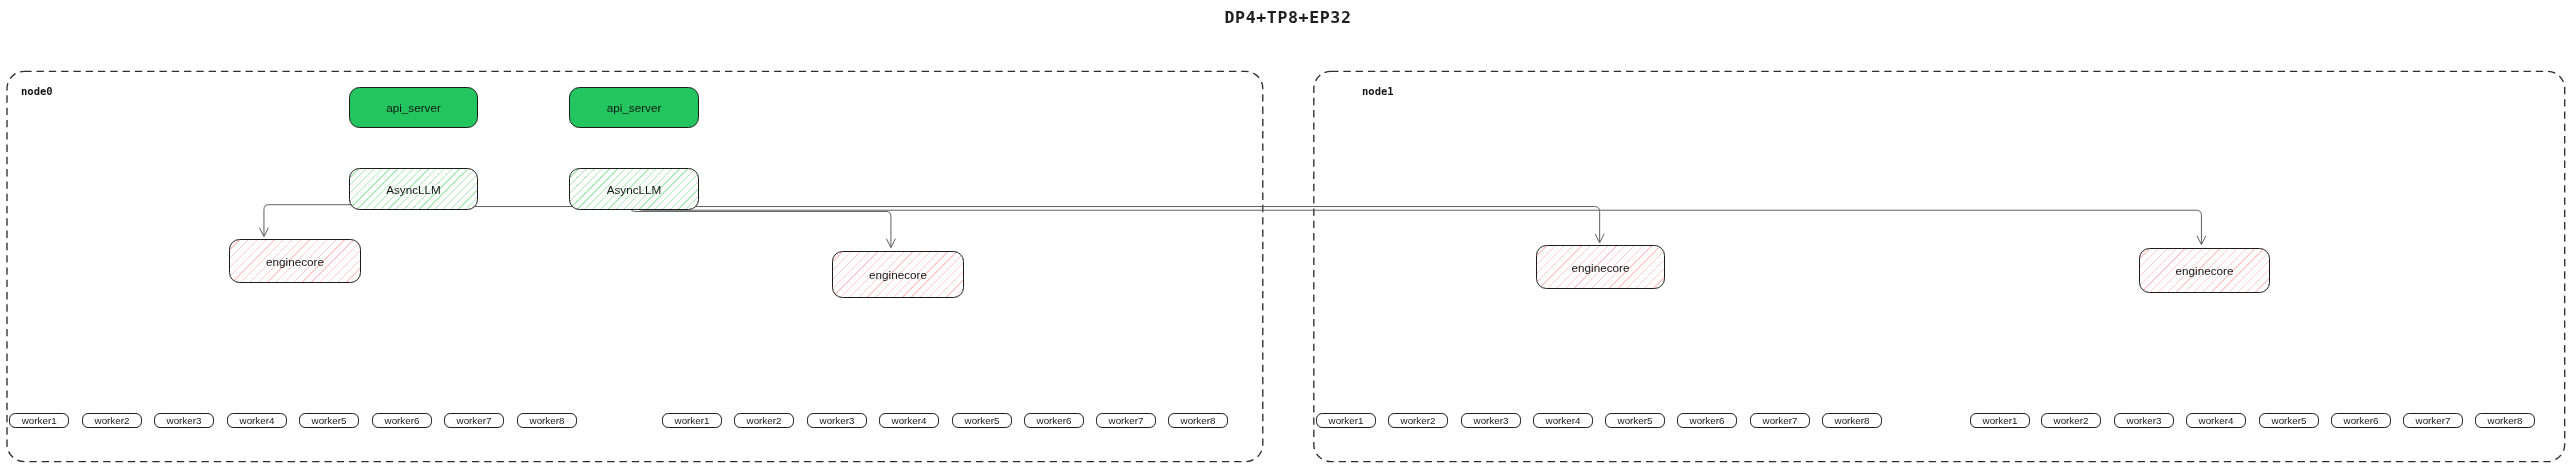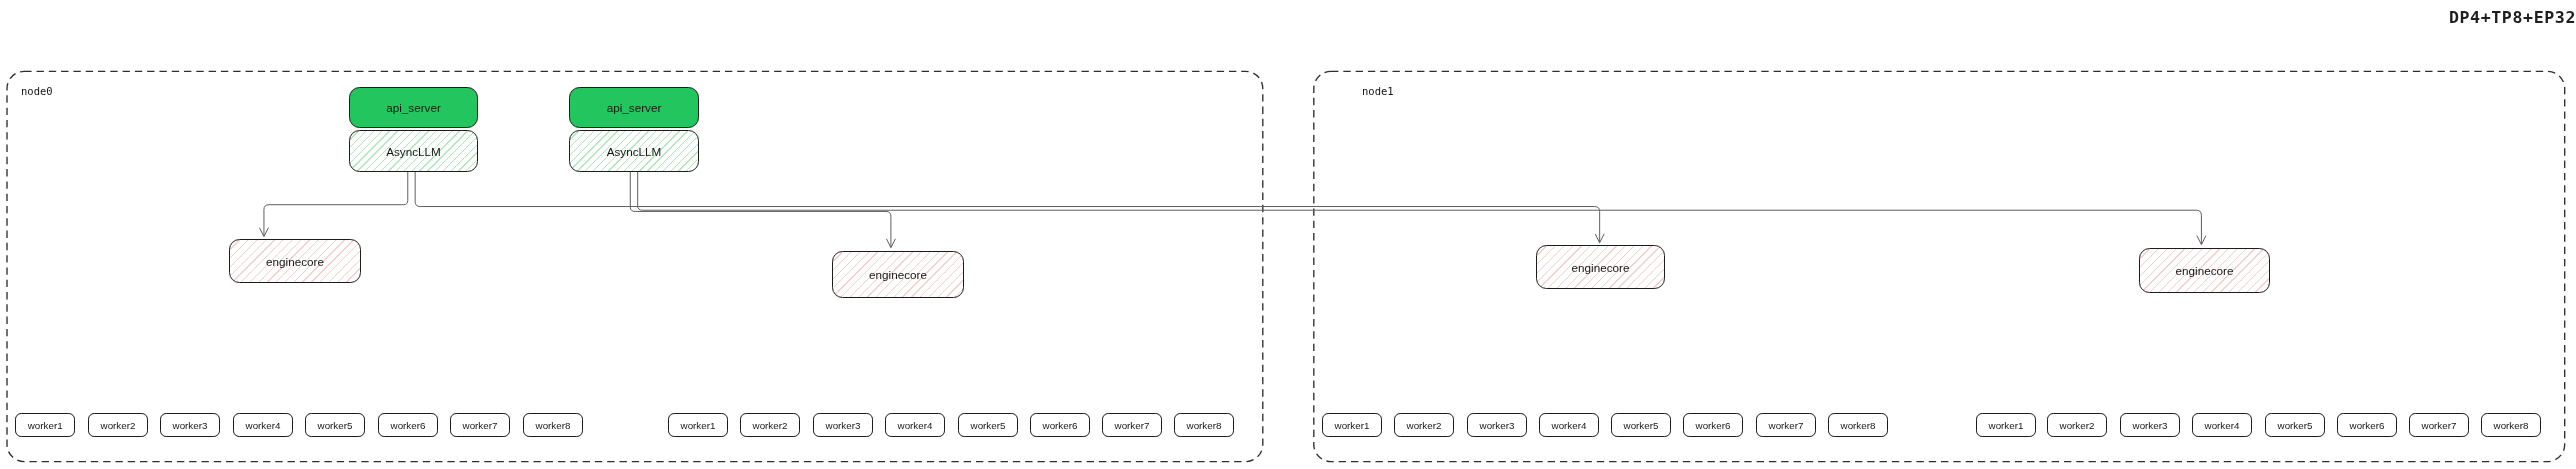--- a/index.html
+++ b/index.html
@@ -1,55 +1,56 @@
 <!DOCTYPE html>
 <html style="font-size:9.8px"><head>
 <meta charset="utf-8">
 <style>
   html,body{margin:0;padding:0;background:#ffffff;}
   body{width:2576px;height:469px;position:relative;font-family:"Liberation Sans",sans-serif;}
   .canvas{position:absolute;left:0;top:0;width:2576px;height:469px;}
 
   .diagram-title{
-    position:absolute;left:0;top:8px;width:2576px;text-align:right;
+    position:absolute;left:0;top:8px;width:2576px;text-align:center;
     font-family:"DejaVu Sans Mono",monospace;font-size:16.6px;font-weight:700;
     letter-spacing:0.6px;color:#1f1f1f;
   }
 
   svg.overlay{position:absolute;left:0;top:0;width:2576px;height:469px;}
 
   .node-label{
     position:absolute;font-family:"DejaVu Sans Mono",monospace;
-    font-size:10.5px;font-weight:400;color:#141414;
+    font-size:10.5px;font-weight:700;color:#141414;
   }
 
   .box{
     position:absolute;box-sizing:border-box;
     border:1.4px solid #1c1c1c;border-radius:10.5px;background:#22c55e;
     display:flex;align-items:center;justify-content:center;
     font-size:11.7px;color:#161616;
   }
   .hatch-green{
     background-color:#ffffff;
     background-image:repeating-linear-gradient(135deg,
       rgba(105,219,124,0.55) 0px, rgba(105,219,124,0.55) 1px,
       transparent 1px, transparent 5.5px);
+    margin-top:38px;
   }
   .hatch-red{
     background-color:#ffffff;
     background-image:repeating-linear-gradient(135deg,
       rgba(255,135,135,0.42) 0px, rgba(255,135,135,0.42) 0.9px,
       transparent 0.9px, transparent 6.2px);
   }
 
   .worker{
-    position:absolute;box-sizing:border-box;width:60px;height:24px;
+    position:absolute;box-sizing:border-box;width:60px;height:15px;
     border:1.2px solid #1c1c1c;border-radius:6.2px;background:#ffffff;
     display:flex;align-items:center;justify-content:center;
-    font-size:9.8px;color:#161616;top:413px;margin-left:6px;
+    font-size:9.8px;color:#161616;top:413px;
   }
 </style>
 </head>
 <body>
 
 <div class="canvas">
 
   <div class="diagram-title">DP4+TP8+EP32</div>
 
   <svg class="overlay" viewBox="0 0 4188 763">

